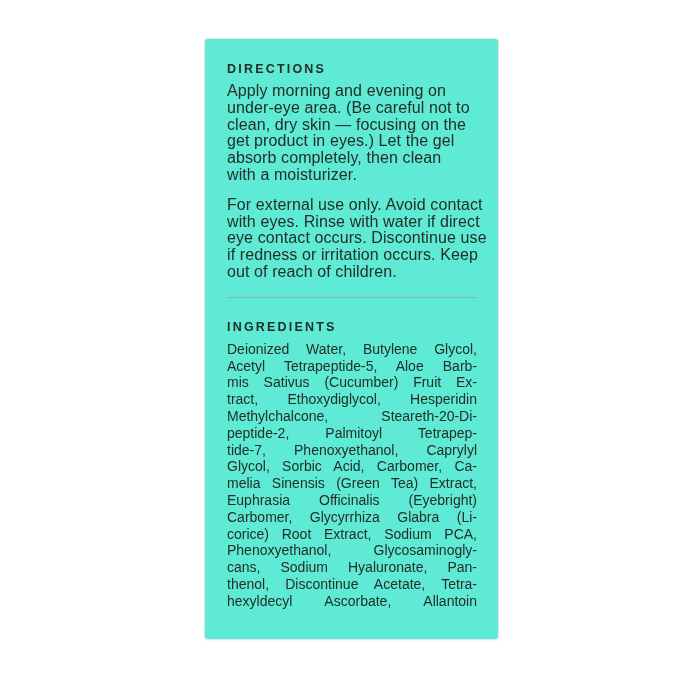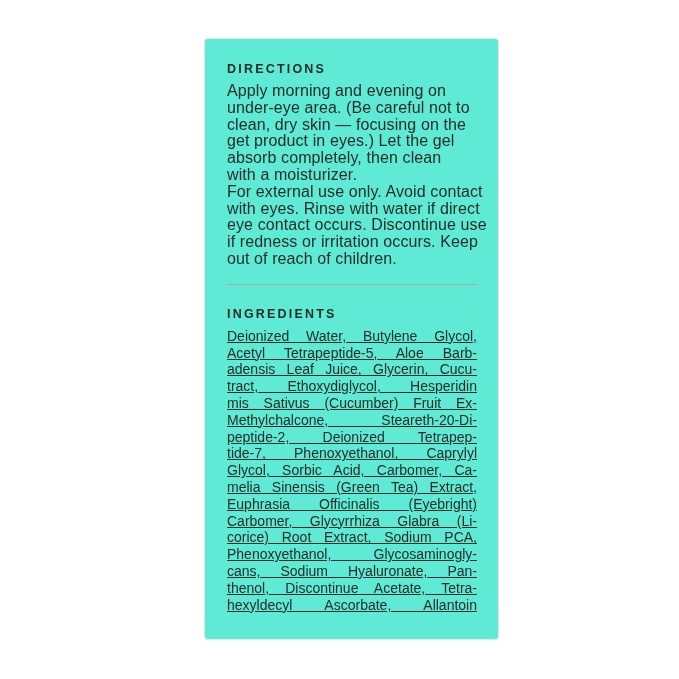--- a/index.html
+++ b/index.html
@@ -30,33 +30,32 @@
     color: #242e29;
   }
   .section-heading {
     font-weight: bold;
     font-size: 12.5px;
     line-height: 15px;
     letter-spacing: 2.2px;
     margin: 0 0 6px 0;
   }
   .para { margin: 0; }
-  .para + .para { }
+  .para + .para { margin-top: 13px; }
   .dline {
     font-size: 16px;
     line-height: 16.8px;
     white-space: nowrap;
     letter-spacing: 0.1px;
   }
   .iline {
     font-size: 14px;
     line-height: 16.8px;
     text-align: justify;
     text-align-last: justify;
-    text-decoration: underline;
   }
   .divider {
     border: none;
     border-top: 1px solid #a9a9a9;
     margin: 16px 0 22px 0;
     height: 0;
   }
 </style>
 </head>
 <body>
@@ -86,25 +85,24 @@
     </div>
 
     <hr class="divider">
 
     <div class="ingredients-section">
       <h2 class="section-heading">INGREDIENTS</h2>
 
       <div class="para">
           <div class="iline">Deionized Water, Butylene Glycol,</div>
           <div class="iline">Acetyl Tetrapeptide-5, Aloe Barb-</div>
-          <div class="iline">adensis Leaf Juice, Glycerin, Cucu-</div>
+          <div class="iline">mis Sativus (Cucumber) Fruit Ex-</div>
           <div class="iline">tract, Ethoxydiglycol, Hesperidin</div>
-          <div class="iline">mis Sativus (Cucumber) Fruit Ex-</div>
           <div class="iline">Methylchalcone, Steareth-20-Di-</div>
-          <div class="iline">peptide-2, Deionized Tetrapep-</div>
+          <div class="iline">peptide-2, Palmitoyl Tetrapep-</div>
           <div class="iline">tide-7, Phenoxyethanol, Caprylyl</div>
           <div class="iline">Glycol, Sorbic Acid, Carbomer, Ca-</div>
           <div class="iline">melia Sinensis (Green Tea) Extract,</div>
           <div class="iline">Euphrasia Officinalis (Eyebright)</div>
           <div class="iline">Carbomer, Glycyrrhiza Glabra (Li-</div>
           <div class="iline">corice) Root Extract, Sodium PCA,</div>
           <div class="iline">Phenoxyethanol, Glycosaminogly-</div>
           <div class="iline">cans, Sodium Hyaluronate, Pan-</div>
           <div class="iline">thenol, Discontinue Acetate, Tetra-</div>
           <div class="iline">hexyldecyl Ascorbate, Allantoin</div>

